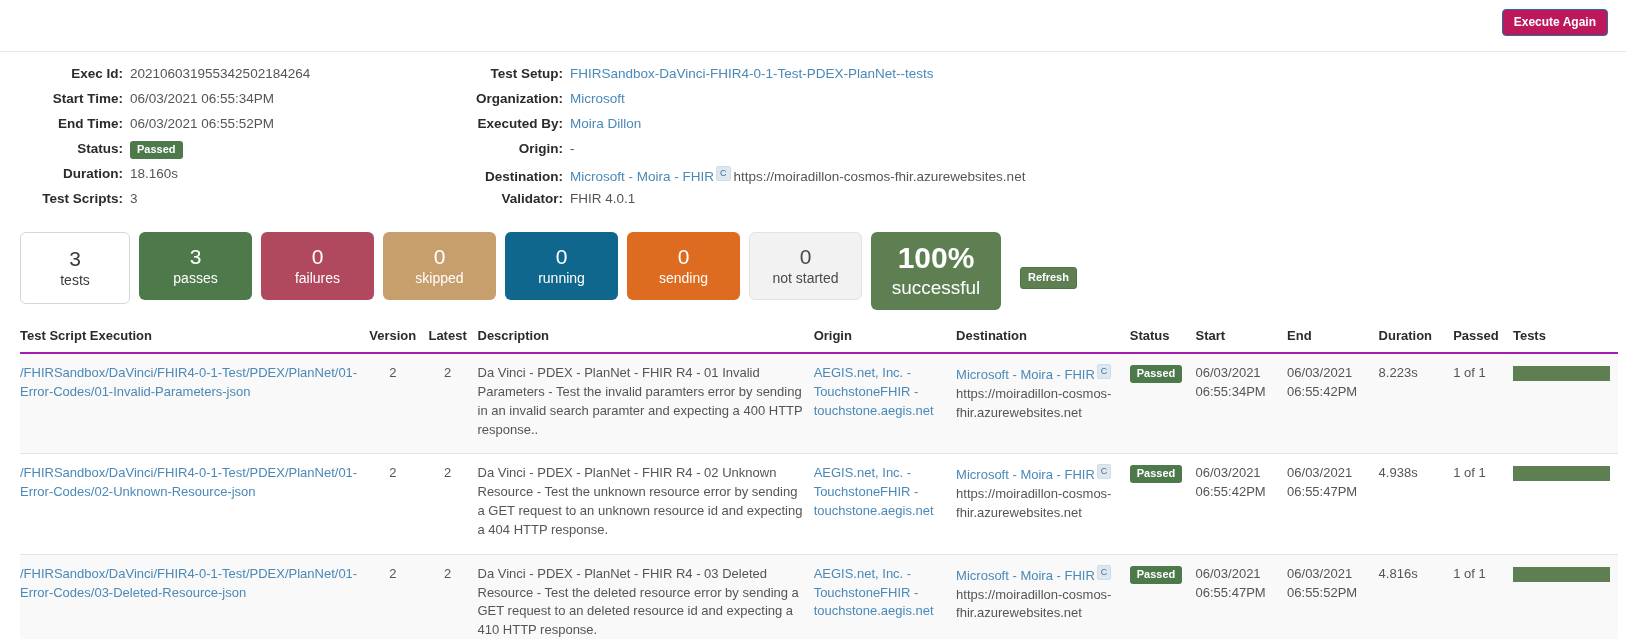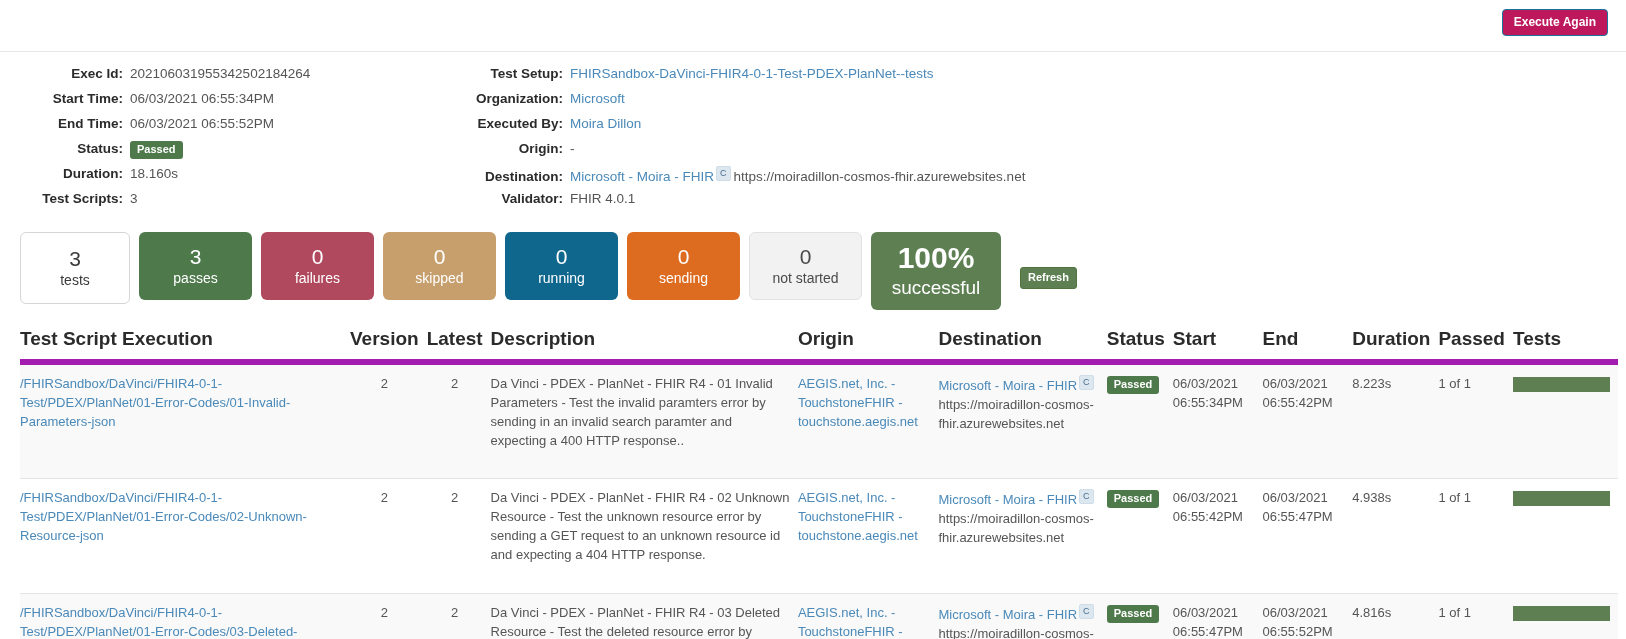--- a/index.html
+++ b/index.html
@@ -148,29 +148,29 @@
   
   table.exec-table {
     width: 1598px;
     margin: 0 0 0 20px;
     border-collapse: collapse;
     font-size: 13px;
   }
   table.exec-table thead th {
     text-align: left;
     font-weight: 700;
-    font-size: 19px;
+    font-size: 13px;
     color: #2b2b2b;
     padding: 6px 8px 9px 0;
-    border-bottom: 6px solid #a21caf;
+    border-bottom: 2px solid #a21caf;
     vertical-align: bottom;
     white-space: nowrap;
   }
   table.exec-table tbody td {
-    padding: 10px 8px 28px 0;
+    padding: 10px 8px 14px 0;
     vertical-align: top;
     border-bottom: 1px solid #e4e4e4;
     color: #555555;
     line-height: 1.45;
   }
   tbody tr.odd td { background: #f9f9f9; }
   tbody tr.even td { background: #ffffff; }
 
   .col-script { width: 355px; }
   .col-version { width: 58px; text-align: center !important; }

